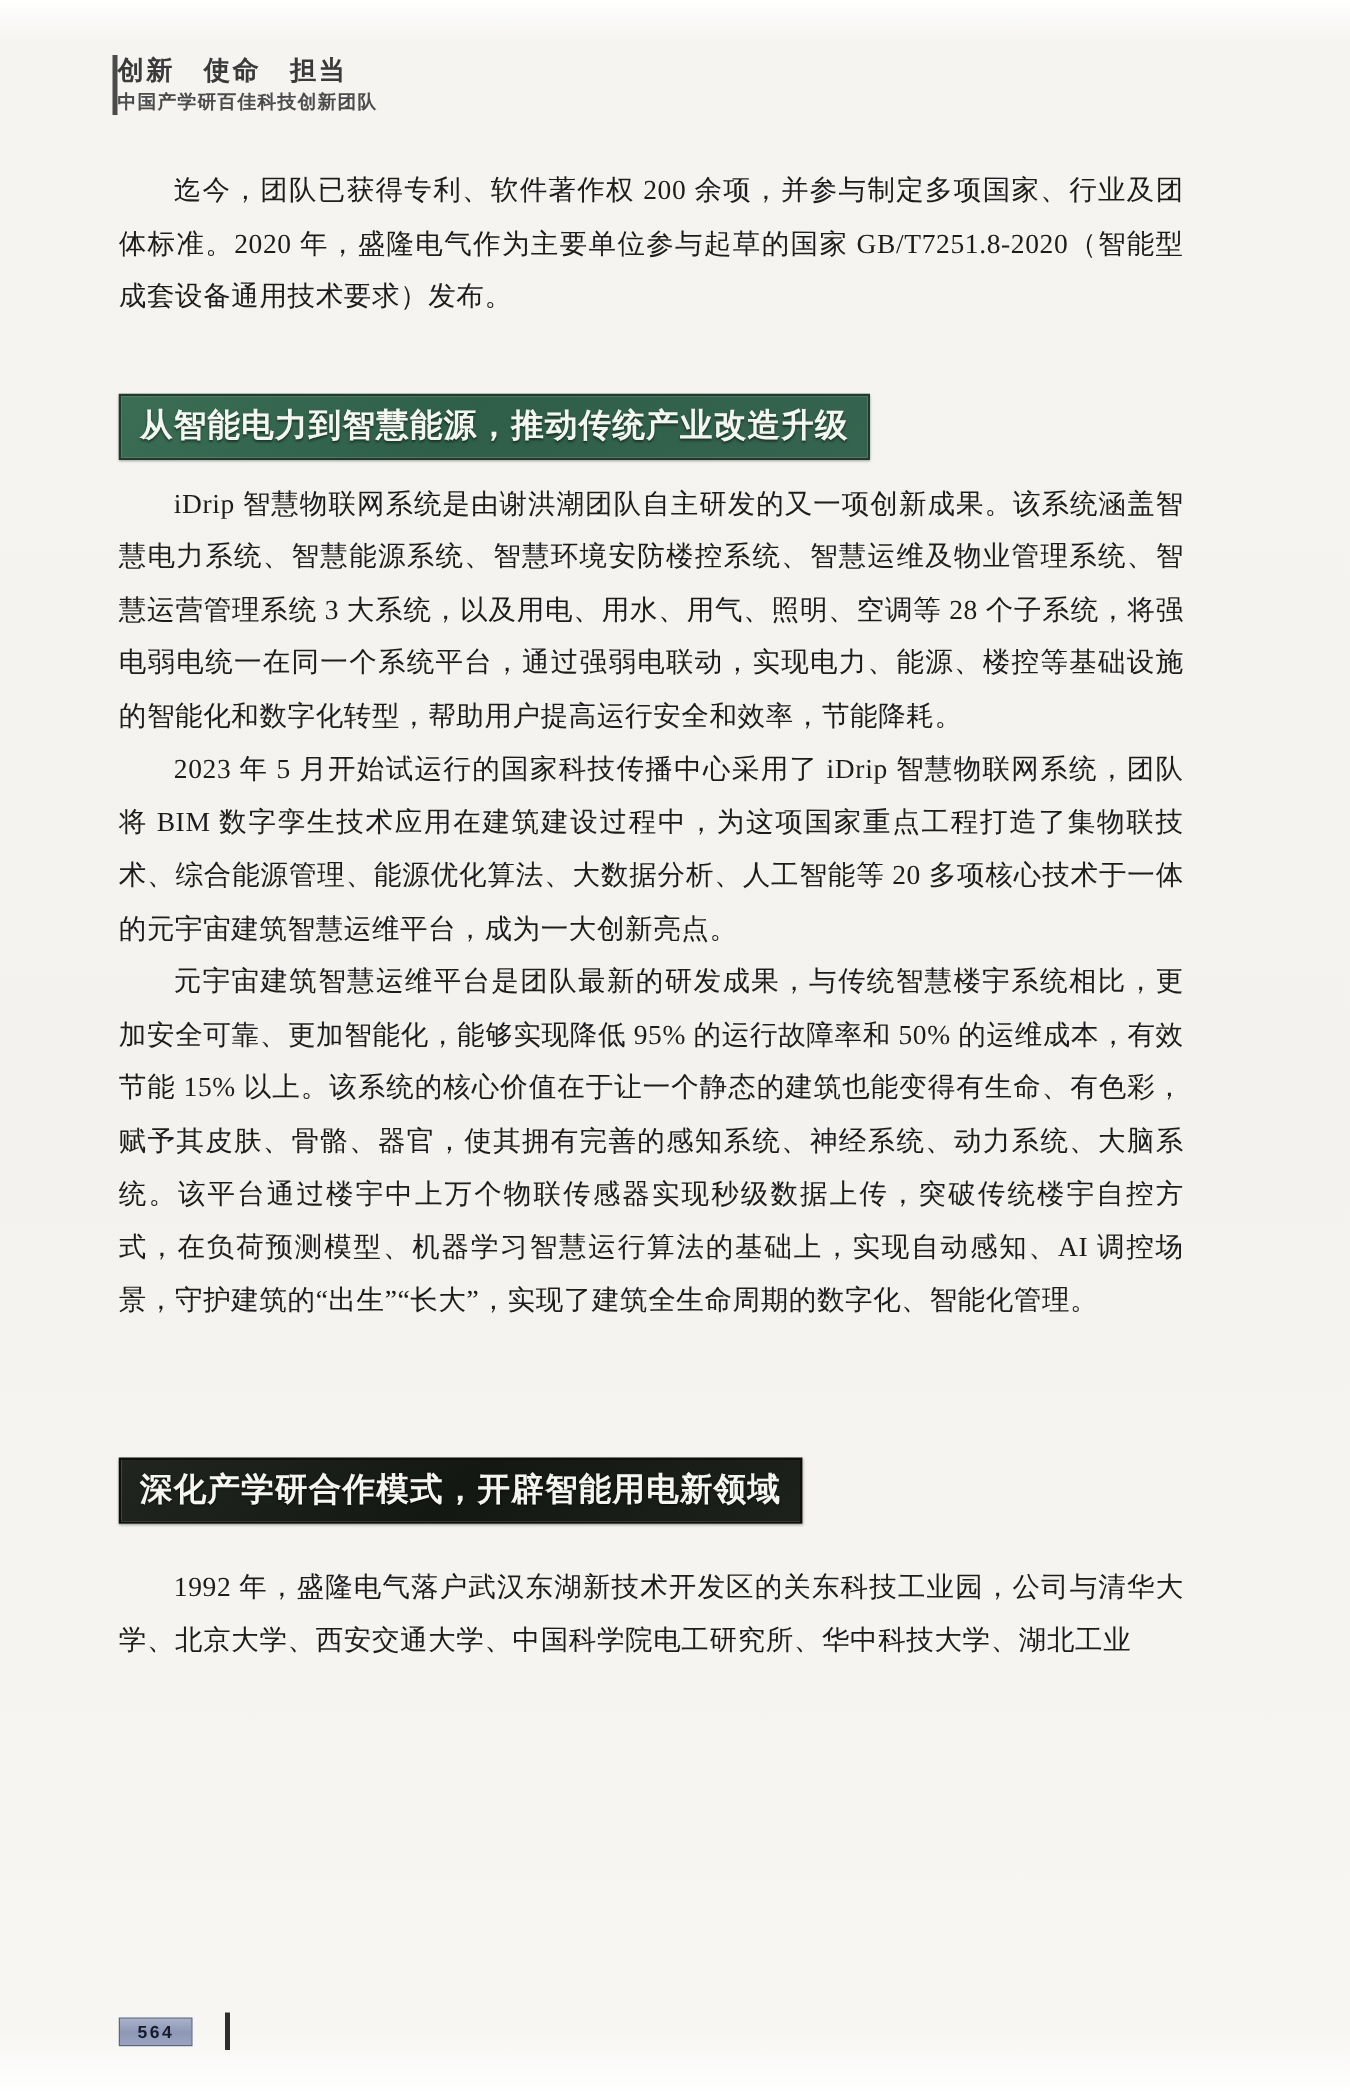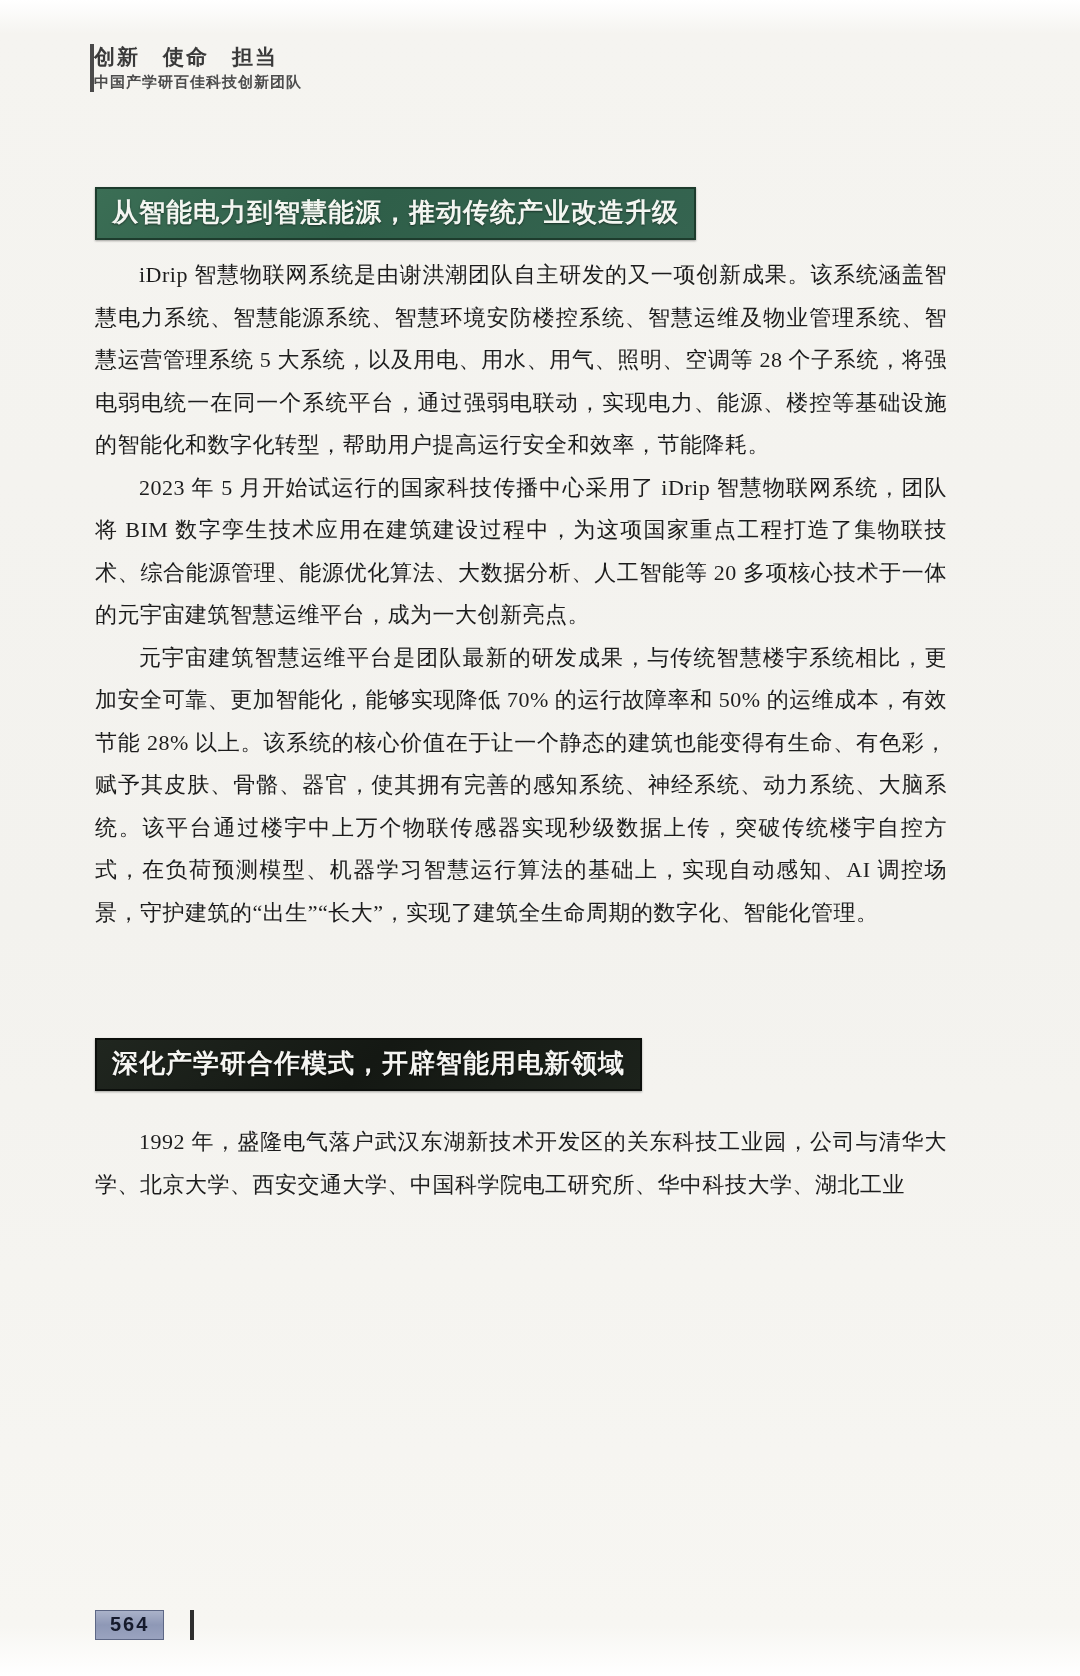--- a/index.html
+++ b/index.html
@@ -88,21 +88,21 @@
     left: 95px;
     top: 1610px;
     display: flex;
     align-items: center;
   }
   .page-number-box {
     background: linear-gradient(180deg, #aab2c9 0%, #8e98b6 50%, #9aa3bf 100%);
     border: 1px solid #5d6785;
     color: #151a2c;
     font-family: "Liberation Sans", "DejaVu Sans", sans-serif;
-    font-size: 20px;
+    font-size: 14px;
     font-weight: bold;
     letter-spacing: 2px;
     padding: 2px 14px 3px 14px;
   }
   .footer-bar {
     width: 4px;
     height: 30px;
     background: #2e2e2e;
     margin-left: 26px;
   }
@@ -112,28 +112,29 @@
 
 <div class="page">
 
   <div class="masthead">
     <div class="masthead-title">创新　使命　担当</div>
     <div class="masthead-subtitle">中国产学研百佳科技创新团队</div>
   </div>
 
   <div class="content">
 
+    <p class="indent">迄今，团队已获得专利、软件著作权 200 余项，并参与制定多项国家、行业及团体标准。2020 年，盛隆电气作为主要单位参与起草的国家 GB/T7251.8-2020（智能型成套设备通用技术要求）发布。</p>
 
     <div class="banner-wrap-1">
       <span class="section-banner banner-green">从智能电力到智慧能源，推动传统产业改造升级</span>
     </div>
 
-    <p class="indent">iDrip 智慧物联网系统是由谢洪潮团队自主研发的又一项创新成果。该系统涵盖智慧电力系统、智慧能源系统、智慧环境安防楼控系统、智慧运维及物业管理系统、智慧运营管理系统 5 大系统，以及用电、用水、用气、照明、空调等 28 个子系统，将强电弱电统一在同一个系统平台，通过强弱电联动，实现电力、能源、楼控等基础设施的智能化和数字化转型，帮助用户提高运行安全和效率，节能降耗。</p>
+    <p class="indent">iDrip 智慧物联网系统是由谢洪潮团队自主研发的又一项创新成果。该系统涵盖智慧电力系统、智慧能源系统、智慧环境安防楼控系统、智慧运维及物业管理系统、智慧运营管理系统 3 大系统，以及用电、用水、用气、照明、空调等 28 个子系统，将强电弱电统一在同一个系统平台，通过强弱电联动，实现电力、能源、楼控等基础设施的智能化和数字化转型，帮助用户提高运行安全和效率，节能降耗。</p>
     <p class="indent">2023 年 5 月开始试运行的国家科技传播中心采用了 iDrip 智慧物联网系统，团队将 BIM 数字孪生技术应用在建筑建设过程中，为这项国家重点工程打造了集物联技术、综合能源管理、能源优化算法、大数据分析、人工智能等 20 多项核心技术于一体的元宇宙建筑智慧运维平台，成为一大创新亮点。</p>
-    <p class="indent">元宇宙建筑智慧运维平台是团队最新的研发成果，与传统智慧楼宇系统相比，更加安全可靠、更加智能化，能够实现降低 70% 的运行故障率和 50% 的运维成本，有效节能 28% 以上。该系统的核心价值在于让一个静态的建筑也能变得有生命、有色彩，赋予其皮肤、骨骼、器官，使其拥有完善的感知系统、神经系统、动力系统、大脑系统。该平台通过楼宇中上万个物联传感器实现秒级数据上传，突破传统楼宇自控方式，在负荷预测模型、机器学习智慧运行算法的基础上，实现自动感知、AI 调控场景，守护建筑的“出生”“长大”，实现了建筑全生命周期的数字化、智能化管理。</p>
+    <p class="indent">元宇宙建筑智慧运维平台是团队最新的研发成果，与传统智慧楼宇系统相比，更加安全可靠、更加智能化，能够实现降低 95% 的运行故障率和 50% 的运维成本，有效节能 15% 以上。该系统的核心价值在于让一个静态的建筑也能变得有生命、有色彩，赋予其皮肤、骨骼、器官，使其拥有完善的感知系统、神经系统、动力系统、大脑系统。该平台通过楼宇中上万个物联传感器实现秒级数据上传，突破传统楼宇自控方式，在负荷预测模型、机器学习智慧运行算法的基础上，实现自动感知、AI 调控场景，守护建筑的“出生”“长大”，实现了建筑全生命周期的数字化、智能化管理。</p>
 
     <div class="banner-wrap-2">
       <span class="section-banner banner-dark">深化产学研合作模式，开辟智能用电新领域</span>
     </div>
 
     <p class="indent">1992 年，盛隆电气落户武汉东湖新技术开发区的关东科技工业园，公司与清华大学、北京大学、西安交通大学、中国科学院电工研究所、华中科技大学、湖北工业</p>
 
   </div>
 
   <div class="footer">

